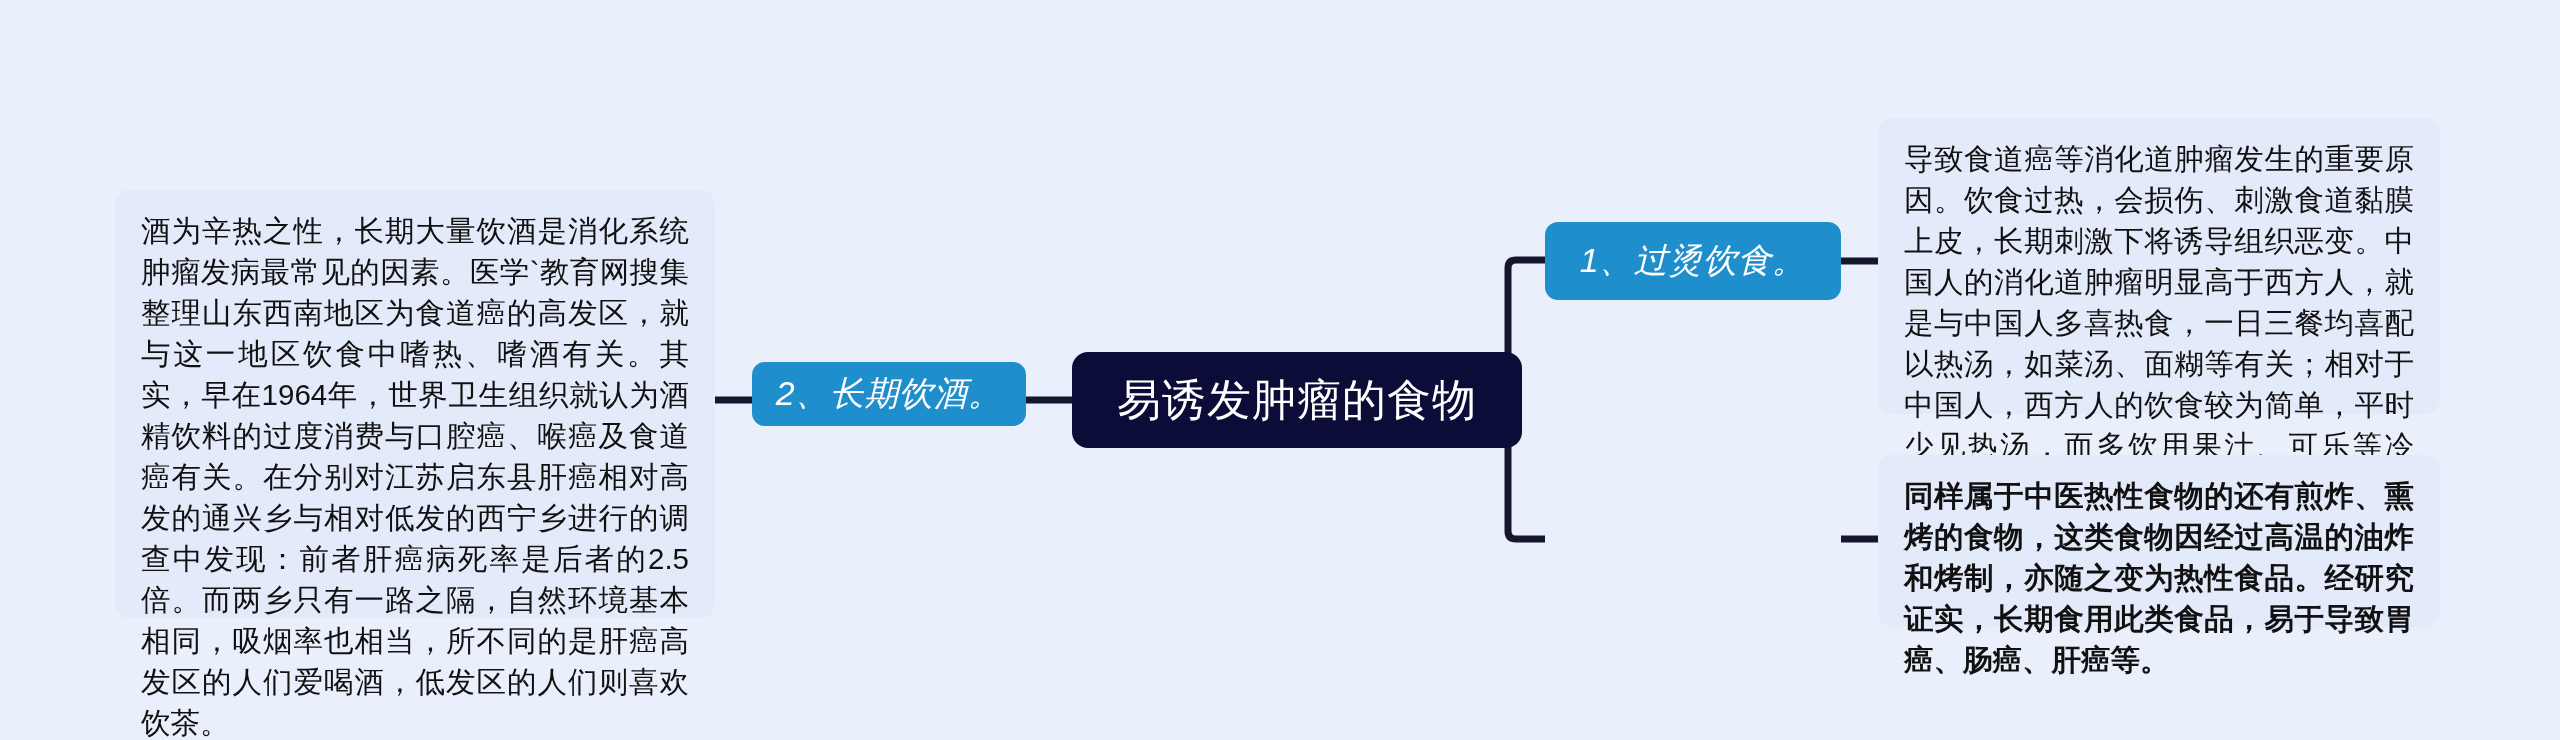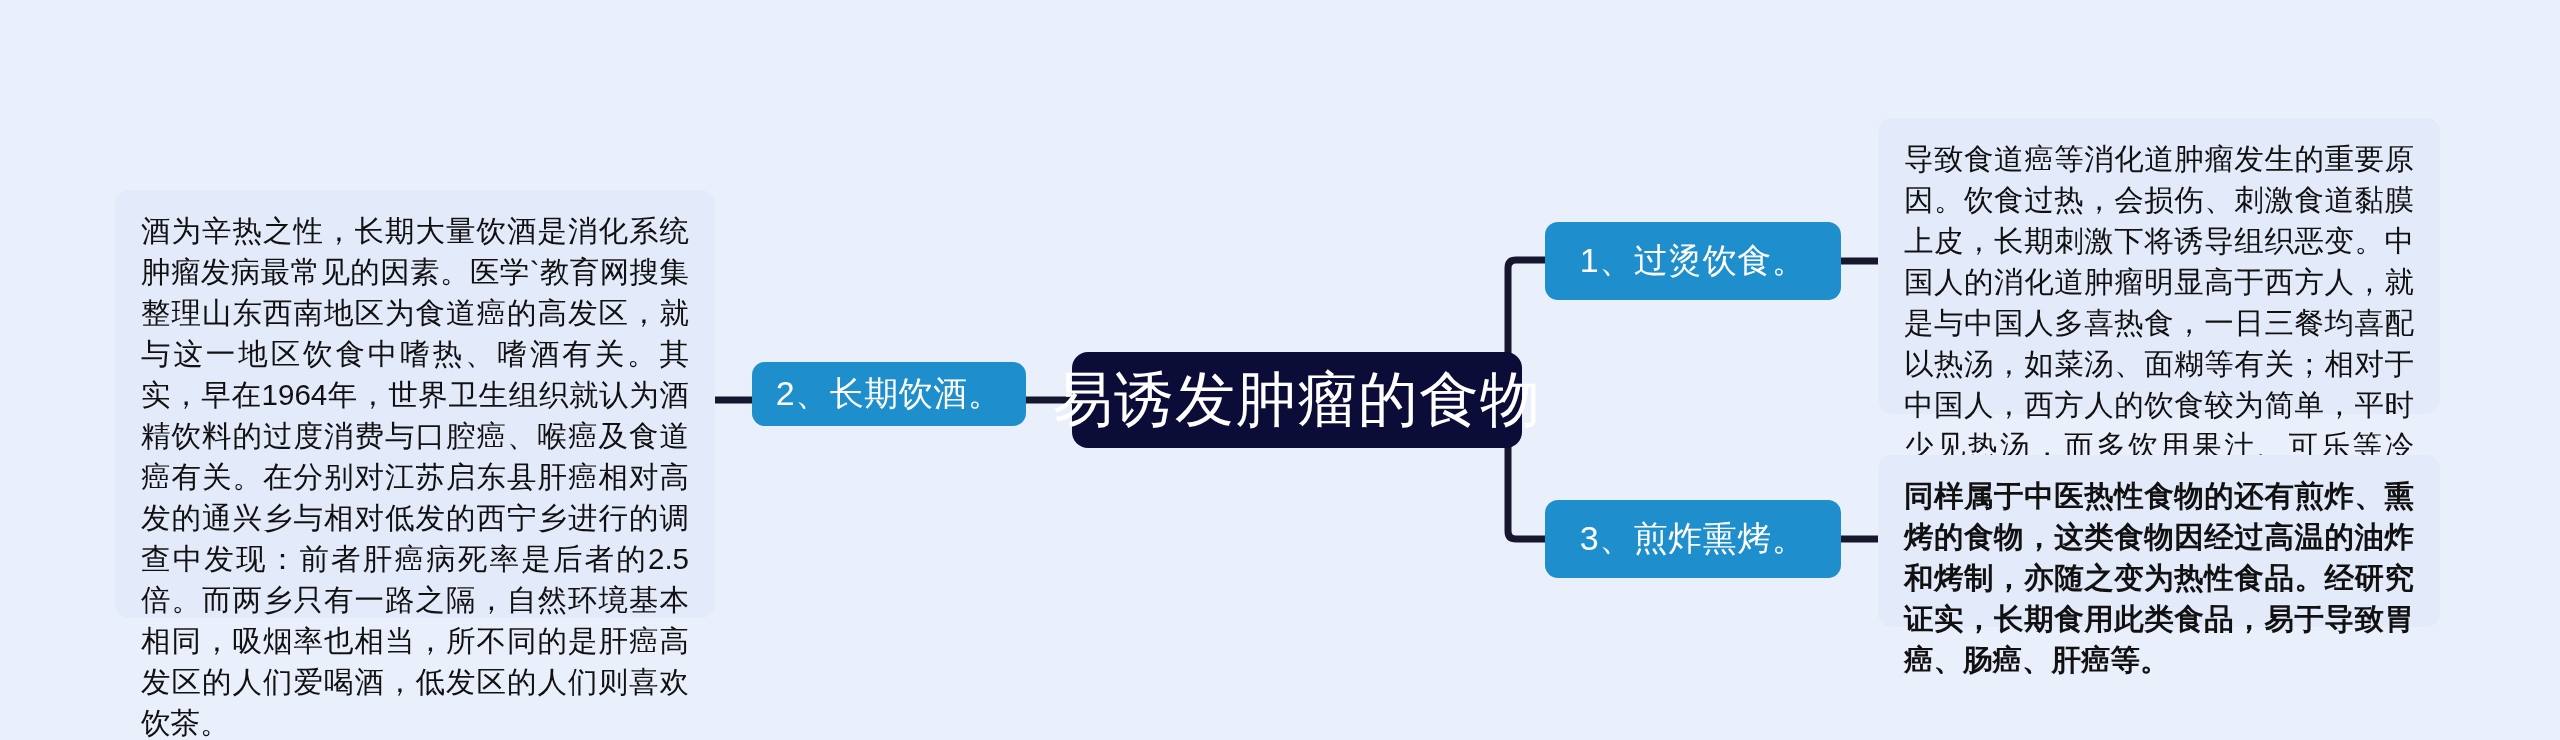--- a/index.html
+++ b/index.html
@@ -38,36 +38,37 @@
     align-items: center;
     justify-content: center;
     z-index: 3;
   }
 
   
   .root-node {
     background: #0c0c38;
     border-radius: 16px;
     color: #ffffff;
-    font-size: 60px;
+    font-size: 44px;
     letter-spacing: 1px;
     white-space: nowrap;
     padding: 0 34px;
     font-family: Liberation Serif, serif;
   }
 
   
   .branch-node {
     background: #1e8fcc;
     border-radius: 13px;
     color: #ffffff;
     font-size: 34px;
     white-space: nowrap;
     padding: 0 10px;
     letter-spacing: 0.5px;
+    font-style: italic;
   }
 
   
   .detail-panel {
     position: absolute;
     box-sizing: border-box;
     background: #e3eafa;
     border-radius: 14px;
     color: #111111;
     font-size: 29.5px;
@@ -116,23 +117,20 @@
   </div>
 
   <div class="node branch-node" id="branch-node-1">
     <span>1、过烫饮食。</span>
   </div>
 
   <div class="node branch-node" id="branch-node-2">
     <span>2、长期饮酒。</span>
   </div>
 
-  <div class="node branch-node" id="branch-node-3">
-    <span>3、煎炸熏烤。</span>
-  </div>
 
   <div class="detail-panel" id="detail-left">酒为辛热之性，长期大量饮酒是消化系统肿瘤发病最常见的因素。医学`教育网搜集整理山东西南地区为食道癌的高发区，就与这一地区饮食中嗜热、嗜酒有关。其实，早在1964年，世界卫生组织就认为酒精饮料的过度消费与口腔癌、喉癌及食道癌有关。在分别对江苏启东县肝癌相对高发的通兴乡与相对低发的西宁乡进行的调查中发现：前者肝癌病死率是后者的2.5倍。而两乡只有一路之隔，自然环境基本相同，吸烟率也相当，所不同的是肝癌高发区的人们爱喝酒，低发区的人们则喜欢饮茶。</div>
 
   <div class="detail-panel" id="detail-top-right">导致食道癌等消化道肿瘤发生的重要原因。饮食过热，会损伤、刺激食道黏膜上皮，长期刺激下将诱导组织恶变。中国人的消化道肿瘤明显高于西方人，就是与中国人多喜热食，一日三餐均喜配以热汤，如菜汤、面糊等有关；相对于中国人，西方人的饮食较为简单，平时少见热汤，而多饮用果汁、可乐等冷饮。</div>
 
   <div class="detail-panel" id="detail-bot-right">同样属于中医热性食物的还有煎炸、熏烤的食物，这类食物因经过高温的油炸和烤制，亦随之变为热性食品。经研究证实，长期食用此类食品，易于导致胃癌、肠癌、肝癌等。</div>
 
 </div>
 
 </body></html>

